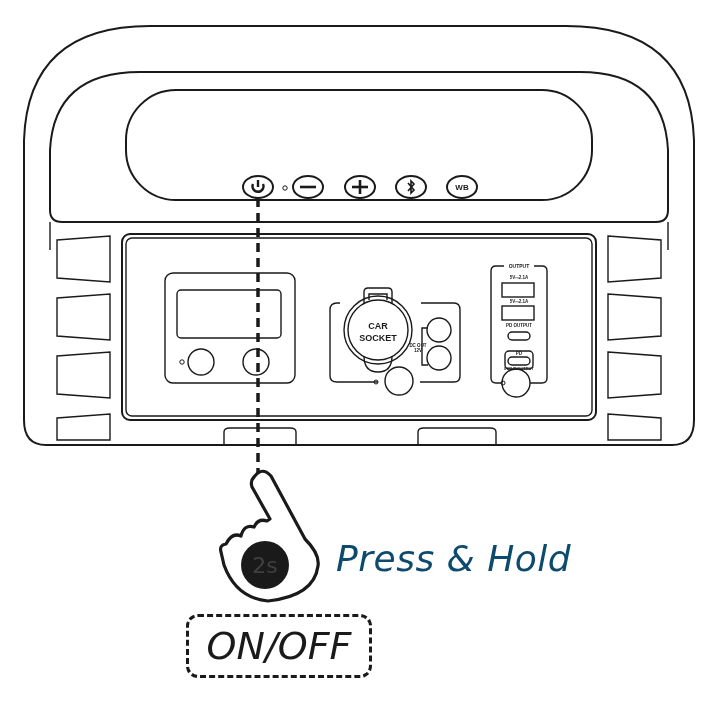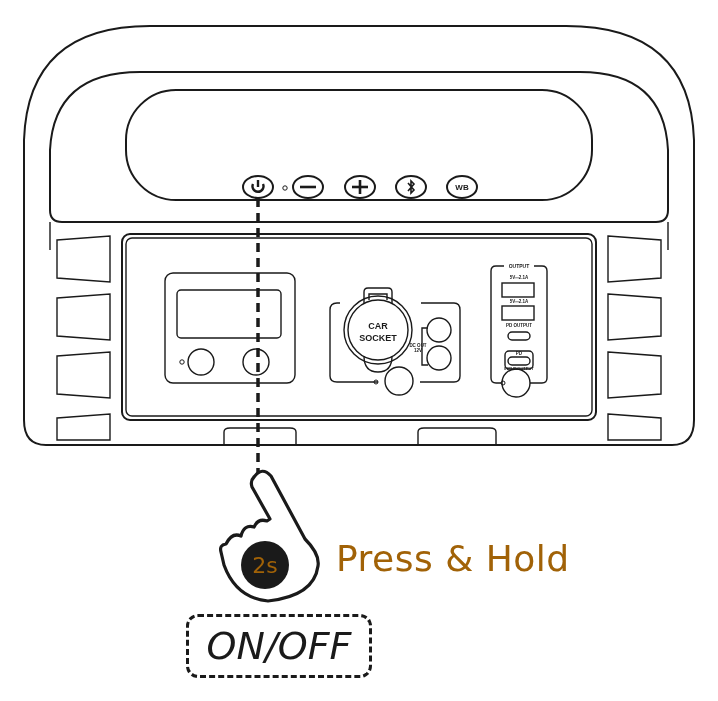--- a/index.html
+++ b/index.html
@@ -1,25 +1,25 @@
 <!DOCTYPE html>
 <html><head>
 <meta charset="utf-8">
 <style>
   html,body{margin:0;padding:0;background:#ffffff;}
   body{width:718px;height:701px;position:relative;overflow:hidden;font-family:"Liberation Sans",sans-serif;}
   svg{position:absolute;left:0;top:0;}
   .stroke{fill:none;stroke:#1a1a1a;stroke-width:2;}
   .thin{fill:none;stroke:#1a1a1a;stroke-width:1.4;}
   .tiny{font-family:"Liberation Sans",sans-serif;font-weight:700;fill:#1a1a1a;}
-  .label{position:absolute;color:#a16207;font-family:"DejaVu Sans",sans-serif;}
+  .label{position:absolute;color:#0c4a6e;font-family:"DejaVu Sans",sans-serif;font-style:italic;}
   #press-hold{left:336px;top:538px;font-size:36px;letter-spacing:0.5px;}
   #onoff-box{position:absolute;left:186px;top:614px;width:186px;height:64px;border:3px dashed #1a1a1a;border-radius:12px;box-sizing:border-box;font-style:italic;}
   #onoff-text{position:absolute;left:0;top:0;width:100%;height:100%;display:flex;align-items:center;justify-content:center;font-size:38px;font-family:"DejaVu Sans",sans-serif;color:#1a1a1a;}
-  #badge-text{position:absolute;left:241px;top:541px;width:48px;height:48px;display:flex;align-items:center;justify-content:center;color:#a16207;font-family:"DejaVu Sans",sans-serif;font-size:22px;}
+  #badge-text{position:absolute;left:241px;top:541px;width:48px;height:48px;display:flex;align-items:center;justify-content:center;color:#404040;font-family:"DejaVu Sans",sans-serif;font-size:22px;}
 </style>
 </head>
 <body>
 
 <svg width="718" height="701" viewBox="0 0 718 701">
 
   <path class="stroke" d="M150,26 L566,26 Q690,26 694,140 L694,420 Q694,445 672,445 L46,445 Q24,445 24,420 L24,140 Q28,26 150,26 Z"></path>
 
   <path class="stroke" d="M140,72 L580,72 Q664,72 668,150 L668,210 Q668,222 656,222 L62,222 Q50,222 50,210 L50,150 Q54,72 140,72 Z"></path>
 

